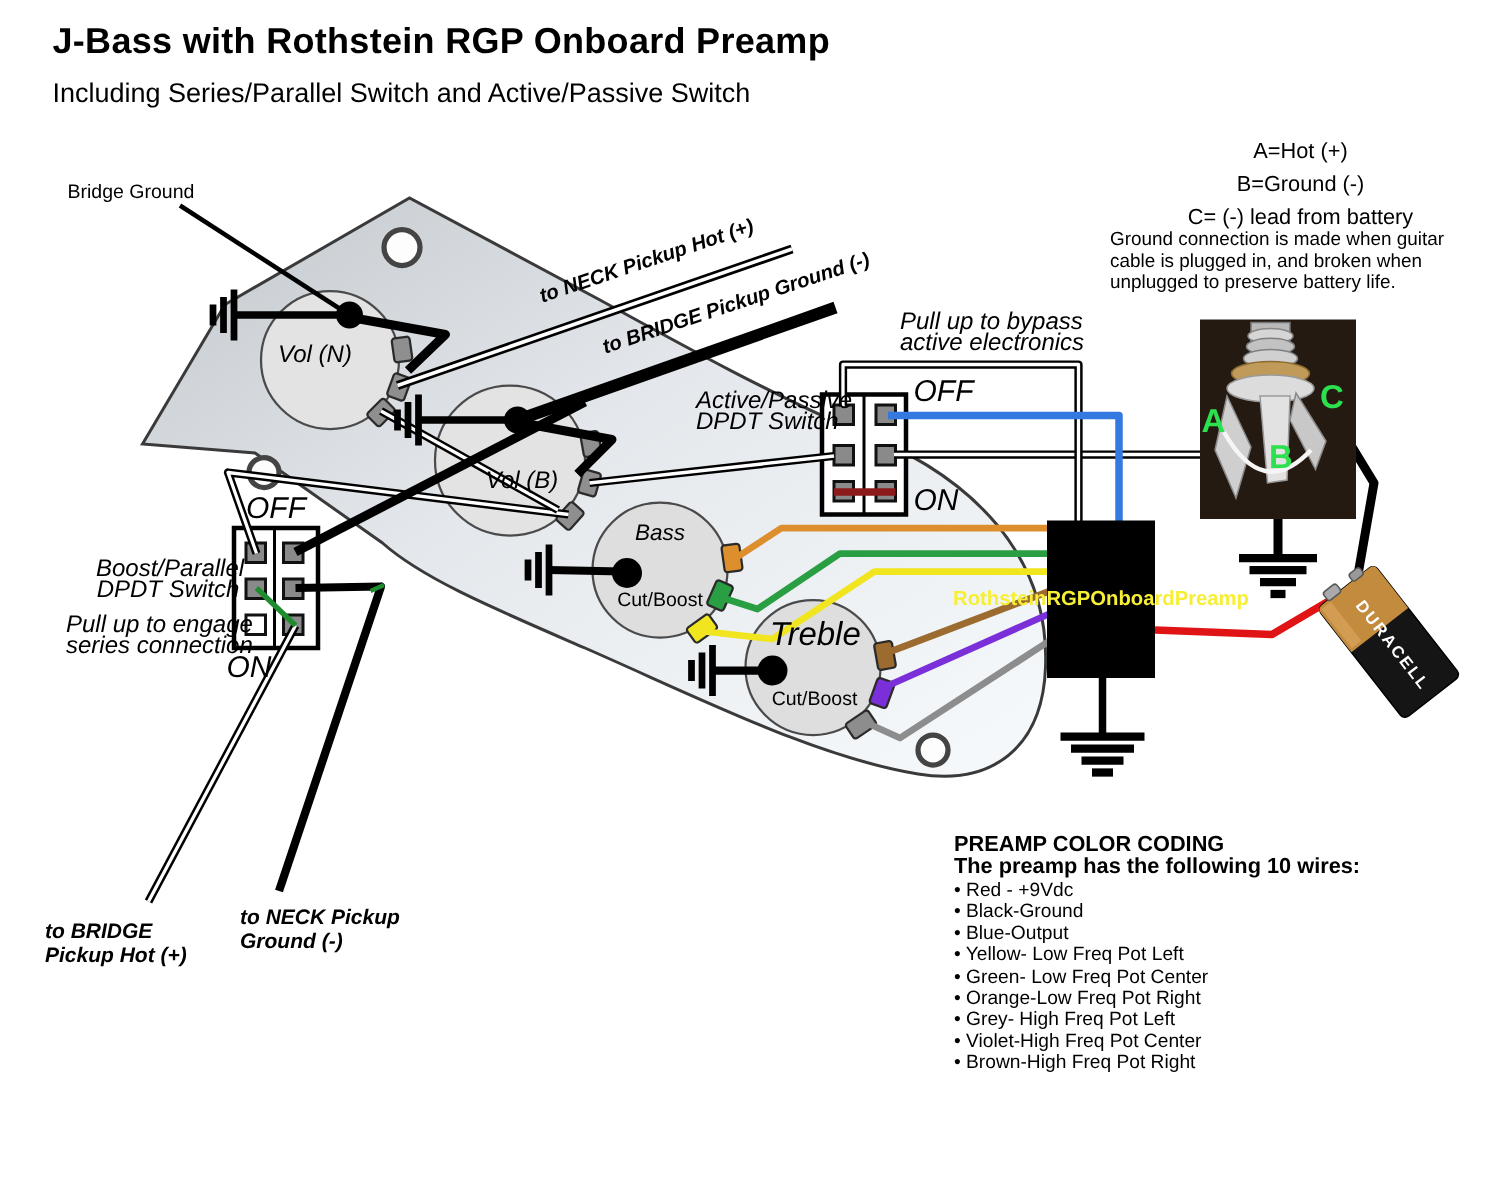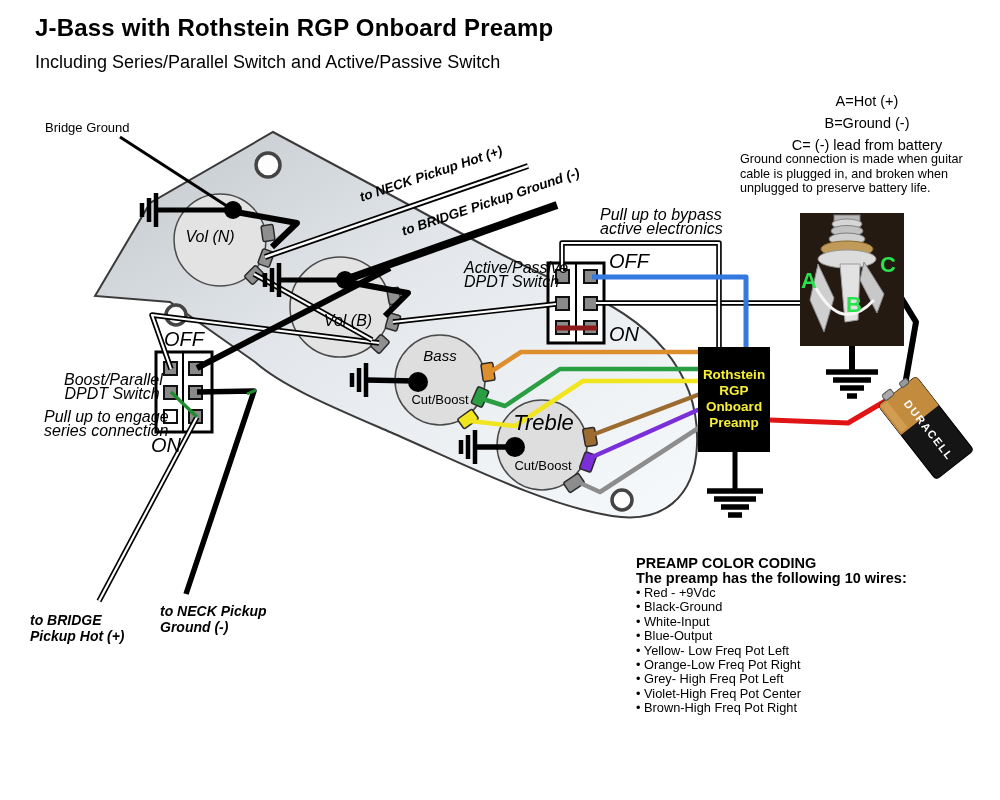--- a/index.html
+++ b/index.html
@@ -11,21 +11,21 @@
   .subtitle{font-size:18px;}
   .legend{width:250px;text-align:center;font-size:14.5px;line-height:22px;}
   .note{width:238px;font-size:12.6px;line-height:14.5px;}
   .small-label{font-size:13px;}
   .wire-label{font-size:13.5px;font-weight:bold;font-style:italic;white-space:nowrap;}
   .sw-note{font-size:16px;font-style:italic;line-height:14px;white-space:nowrap;}
   .onoff{font-size:20px;font-style:italic;}
   .pot-name{font-size:16px;font-style:italic;text-align:center;}
   .pot-sub{font-size:13px;text-align:center;}
   .bottom-label{font-size:14px;font-weight:bold;font-style:italic;line-height:15.5px;white-space:nowrap;}
-  .preamp-text{display:flex;flex-direction:column;justify-content:center;align-items:center;
+  .preamp-text{display:flex;flex-direction:row;justify-content:center;align-items:center;
                width:72px;height:104px;font-size:13.5px;font-weight:bold;line-height:16px;
                color:#f7ef35;text-align:center;}
   .coding{width:280px;}
   .coding .head{font-size:14.5px;font-weight:bold;line-height:15px;}
   .coding .item{font-size:12.8px;line-height:14.4px;}
 </style>
 </head>
 <body>
 
 <div id="stage">
@@ -281,22 +281,22 @@
   <div class="abs bottom-label" style="left:160px;top:604px;">
     <div>to NECK Pickup</div>
     <div>Ground (-)</div>
   </div>
 
   <div class="abs coding" style="left:608px;top:556px;margin-left:28px;">
     <div class="head">PREAMP COLOR CODING</div>
     <div class="head">The preamp has the following 10 wires:</div>
     <div class="item">• Red - +9Vdc</div>
     <div class="item">• Black-Ground</div>
-    <div class="item">• White-Input</div>
     <div class="item">• Blue-Output</div>
     <div class="item">• Yellow- Low Freq Pot Left</div>
+    <div class="item">• Green- Low Freq Pot Center</div>
     <div class="item">• Orange-Low Freq Pot Right</div>
     <div class="item">• Grey- High Freq Pot Left</div>
     <div class="item">• Violet-High Freq Pot Center</div>
     <div class="item">• Brown-High Freq Pot Right</div>
   </div>
 
 </div>
 
 </body></html>

